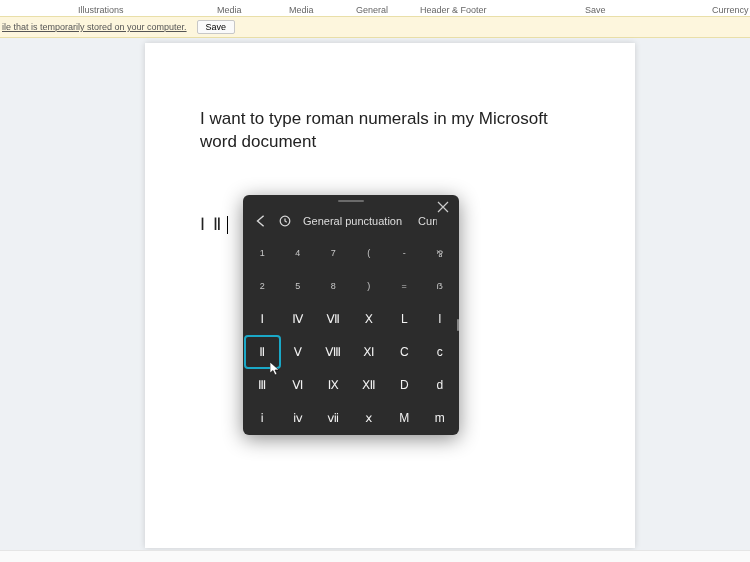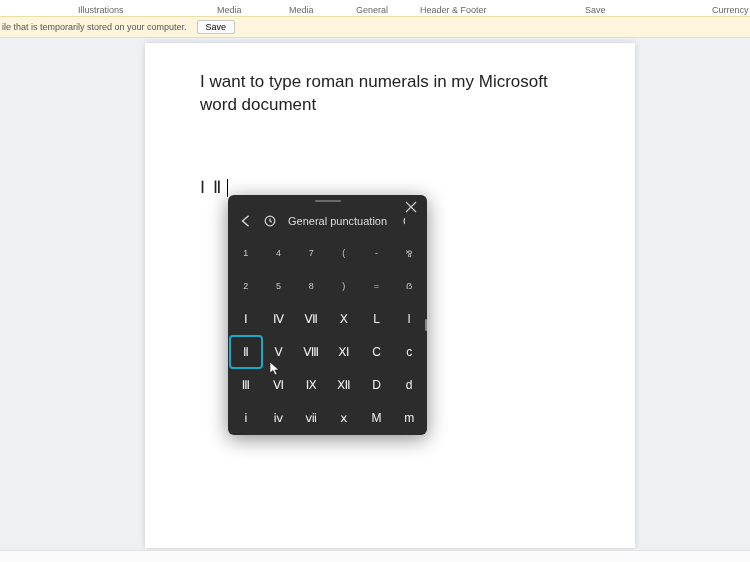--- a/index.html
+++ b/index.html
@@ -31,20 +31,21 @@
     border-top: 1px solid #e9dfa9;
     border-bottom: 1px solid #e9dfa9;
     display: flex;
     align-items: center;
     font-size: 9px;
     color: #555;
     padding-left: 2px;
     box-sizing: border-box;
   }
   .info-bar .info-text {
+    text-decoration: underline;
     color: #555;
     white-space: nowrap;
   }
   .info-bar .save-btn {
     margin-left: 10px;
     border: 1px solid #c7c7c7;
     background: #fafafa;
     font-size: 9px;
     padding: 1px 8px;
     border-radius: 2px;
@@ -60,21 +61,21 @@
   .doc-page {
     position: absolute;
     left: 145px;
     top: 5px;
     width: 490px;
     height: 505px;
     background: #fff;
     box-shadow: 0 0 6px rgba(0,0,0,0.15);
   }
   .doc-content {
-    padding: 28px 55px 0 55px;
+    padding: 65px 55px 0 55px;
     font-size: 17px;
     line-height: 1.35;
     color: #222;
   }
   .doc-typed-line {
     margin-top: 60px;
     font-family: "Times New Roman", serif;
     font-size: 17px;
     color: #222;
     display: flex;
@@ -84,23 +85,23 @@
   .text-cursor {
     display: inline-block;
     width: 1px; height: 18px;
     background: #000;
     margin-left: -2px;
   }
 
   
   .sym-panel {
     position: absolute;
-    left: 228px;
+    left: 243px;
     top: 157px;
-    width: 199px;
+    width: 216px;
     height: 240px;
     background: #2c2c2c;
     border-radius: 6px;
     box-shadow: 0 4px 20px rgba(0,0,0,0.45);
     display: flex;
     flex-direction: column;
     overflow: hidden;
   }
   .sym-panel .grip {
     height: 8px;

